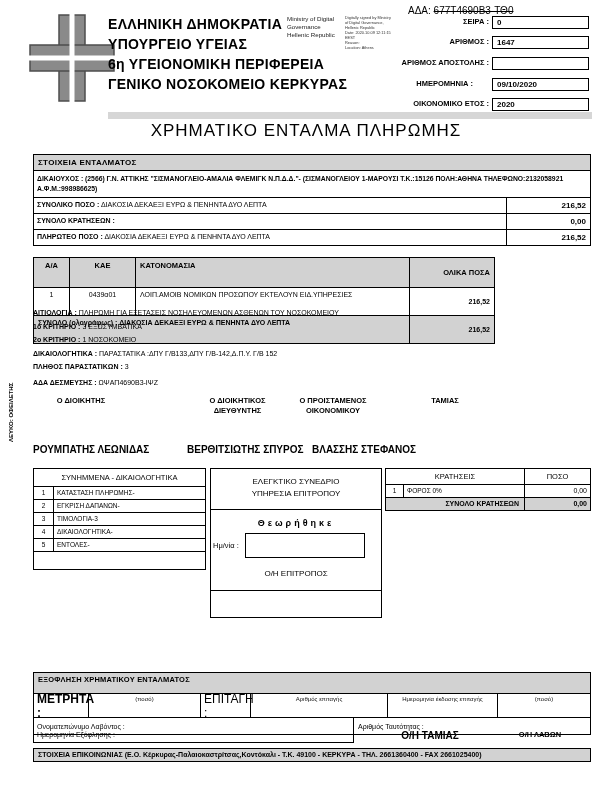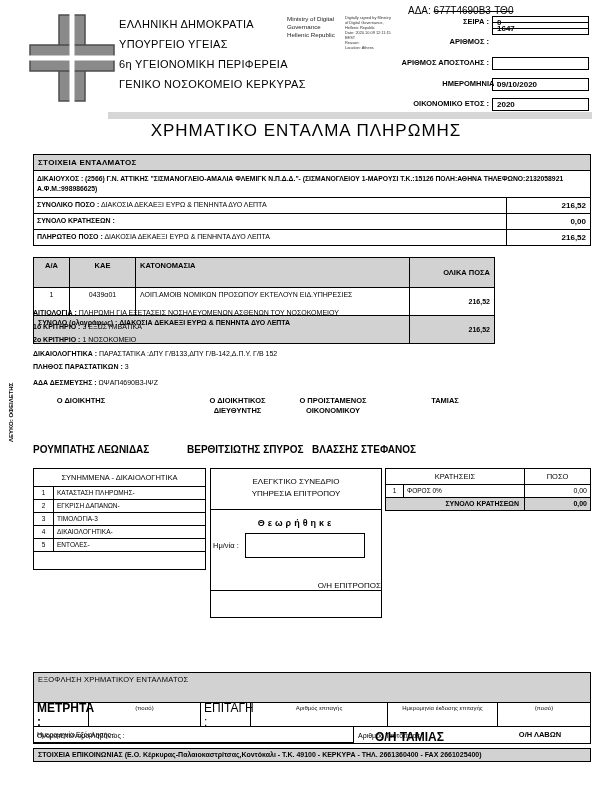--- a/index.html
+++ b/index.html
@@ -3,21 +3,21 @@
 <meta charset="utf-8">
 <style>
   *{box-sizing:border-box;margin:0;padding:0}
   html,body{background:#fff}
   .page{position:relative;width:612px;height:792px;background:#fff;color:#000;
         font-family:"Liberation Sans",sans-serif;overflow:hidden}
   .abs{position:absolute}
   .b{font-weight:bold}
 
   
-  .agency{left:119px;top:14px;font-size:11px;font-weight:normal;letter-spacing:.3px;line-height:20px}
+  .agency{left:108px;top:14px;font-size:14px;font-weight:bold;letter-spacing:.3px;line-height:20px}
   .stamp{left:287px;top:15px;display:flex;gap:4px}
   .stamp-org{width:54px;font-size:6.2px;line-height:1.25;color:#222}
   .stamp-details{width:62px;font-size:3.9px;line-height:1.3;color:#333;white-space:pre-line}
   .ada{left:408px;top:5px;font-size:10px}
   .ada .strike{text-decoration:line-through}
   .hfield-label{position:absolute;width:150px;text-align:right;font-size:7.5px;font-weight:bold}
   .hfield-box{position:absolute;left:492px;width:97px;height:13px;border:1px solid #000;
               font-size:8px;font-weight:bold;padding:1px 4px;line-height:10px}
   .divband{left:108px;top:112px;width:484px;height:7px;background:#d6d6d6}
   .doc-title{left:0;top:121px;width:612px;text-align:center;font-size:17px;letter-spacing:1px}
@@ -62,50 +62,50 @@
   .att-text{flex:1;padding:2px 0 0 3px}
 
   
   .audit{left:210px;top:468px;width:172px;height:150px;border:1px solid #000}
   .audit-top{height:41px;border-bottom:1px solid #000;text-align:center;font-size:8px;line-height:12px;padding-top:7px}
   .audit-mid{height:73px;border-bottom:1px solid #000;position:relative}
   .audit-approved{text-align:center;font-size:9px;font-weight:bold;letter-spacing:3px;margin-top:8px}
   .audit-daterow{position:relative;margin-top:5px;height:26px}
   .audit-datelabel{position:absolute;left:2px;top:8px;font-size:7.5px}
   .audit-datebox{position:absolute;left:34px;top:0;width:120px;height:25px;border:1px solid #000;background:#fff}
-  .audit-comm{text-align:right;font-size:8px;margin-top:22px}
+  .audit-comm{text-align:center;font-size:8px;margin-top:10px}
 
   
   .ded{left:385px;top:468px;width:206px;border:1px solid #000;font-size:6.5px}
   .ded-hrow{display:flex;font-weight:normal;font-size:7.5px}
   .ded-h1{flex:1;text-align:center;padding:3px 0}
   .ded-h2{width:66px;border-left:1px solid #000;text-align:center;padding:3px 0}
   .ded-row{display:flex;border-top:1px solid #000;height:13px}
   .ded-num{width:18px;border-right:1px solid #000;text-align:center;padding-top:2px}
   .ded-text{flex:1;padding:2px 0 0 3px}
   .ded-amt{width:66px;border-left:1px solid #000;text-align:right;padding:2px 3px 0 0;font-size:7px}
   .ded-trow{display:flex;border-top:1px solid #000;height:13px;background:#d2d2d2;font-weight:bold}
   .ded-tlabel{flex:1;text-align:right;padding:2px 5px 0 0;font-size:7px}
 
   
   .exo{left:33px;top:672px;width:558px;border:1px solid #000}
-  .exo-head{background:#d2d2d2;font-weight:normal;font-size:7.5px;padding:2px 4px;height:29px;letter-spacing:.2px}
+  .exo-head{background:#d2d2d2;font-weight:bold;font-size:7.5px;padding:2px 4px;height:20px;letter-spacing:.2px}
   .exo-r1{display:flex;height:24px;border-top:1px solid #000}
   .exo-r1 > div{border-right:1px solid #000}
   .exo-r1 > div:last-child{border-right:none}
   .exo-c-lab{width:55px;display:flex;align-items:center;padding-left:3px;font-size:12px;font-weight:bold}
   .exo-c-lab2{width:50px;display:flex;align-items:center;padding-left:3px;font-size:12px;font-weight:normal}
   .exo-c-hint{font-size:6px;text-align:center;padding-top:2px;color:#111}
   .w112{width:112px}.w137{width:137px}.w110{width:110px}.wflex{flex:1}
   .exo-r2{display:flex;height:17px;border-top:1px solid #000;font-size:7px}
   .exo-r2-c1{width:320px;border-right:1px solid #000;display:flex;align-items:center;padding-left:3px}
   .exo-r2-c2{flex:1;display:flex;align-items:center;padding-left:4px}
   .exo-r3{left:33px;top:726px;width:321px;height:17px;border:1px solid #000;border-top:none;
           display:flex;align-items:center;padding-left:3px;font-size:7px}
-  .exo-cashier{left:375px;top:730px;width:110px;font-size:12px;font-weight:bold}
+  .exo-cashier{left:375px;top:730px;width:110px;text-align:center;font-size:10px;font-weight:bold}
   .exo-receiver{left:495px;top:730px;width:90px;text-align:center;font-size:7.5px;font-weight:bold}
 
   
   .footer{left:33px;top:748px;width:558px;border:1px solid #000;background:#d2d2d2;
           font-size:7px;font-weight:bold;padding:2px 4px;height:14px}
 </style>
 </head>
 <body>
 
 <div class="page">
@@ -139,26 +139,26 @@
 
   <div class="abs ada">
     <span>ΑΔΑ:</span>
     <span class="strike">677Τ4690Β3-ΤΘ0</span>
   </div>
 
   <div class="hfield-label" style="left:339px;top:17px">ΣΕΙΡΑ :</div>
   <div class="hfield-box" style="top:16px">0</div>
 
   <div class="hfield-label" style="left:339px;top:37px">ΑΡΙΘΜΟΣ :</div>
-  <div class="hfield-box" style="top:22px">1647</div>
+  <div class="hfield-box" style="top:36px">1647</div>
 
   <div class="hfield-label" style="left:339px;top:58px">ΑΡΙΘΜΟΣ ΑΠΟΣΤΟΛΗΣ :</div>
   <div class="hfield-box" style="top:57px"></div>
 
-  <div class="hfield-label" style="left:349px;top:79px">ΗΜΕΡΟΜΗΝΙΑ :</div>
+  <div class="hfield-label" style="left:323px;top:79px">ΗΜΕΡΟΜΗΝΙΑ :</div>
   <div class="hfield-box" style="top:78px">09/10/2020</div>
 
   <div class="hfield-label" style="left:339px;top:99px">ΟΙΚΟΝΟΜΙΚΟ ΕΤΟΣ :</div>
   <div class="hfield-box" style="top:98px">2020</div>
 
   <div class="abs divband"></div>
   <div class="abs doc-title">ΧΡΗΜΑΤΙΚΟ ΕΝΤΑΛΜΑ ΠΛΗΡΩΜΗΣ</div>
 
   <div class="abs side">ΛΕΥΚΟ: ΟΦΕΙΛΕΤΗΣ</div>
 

